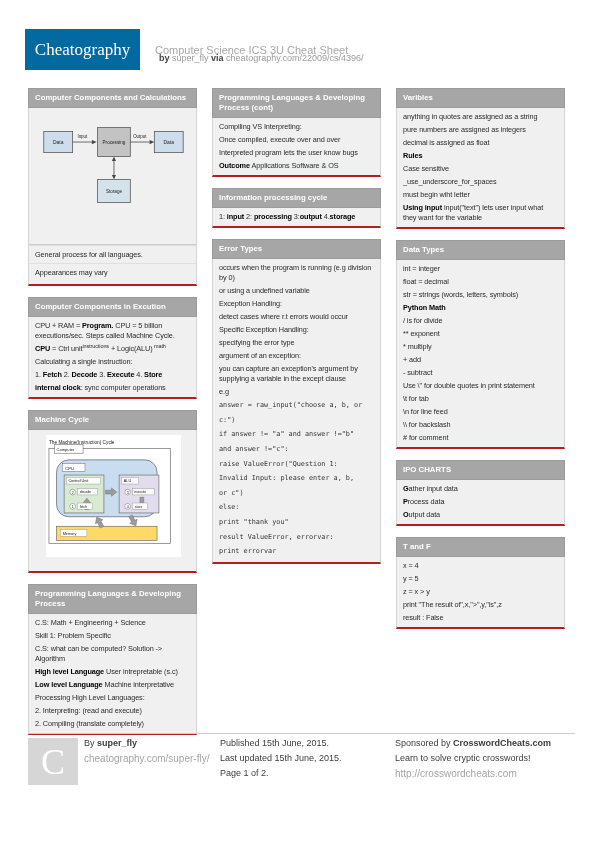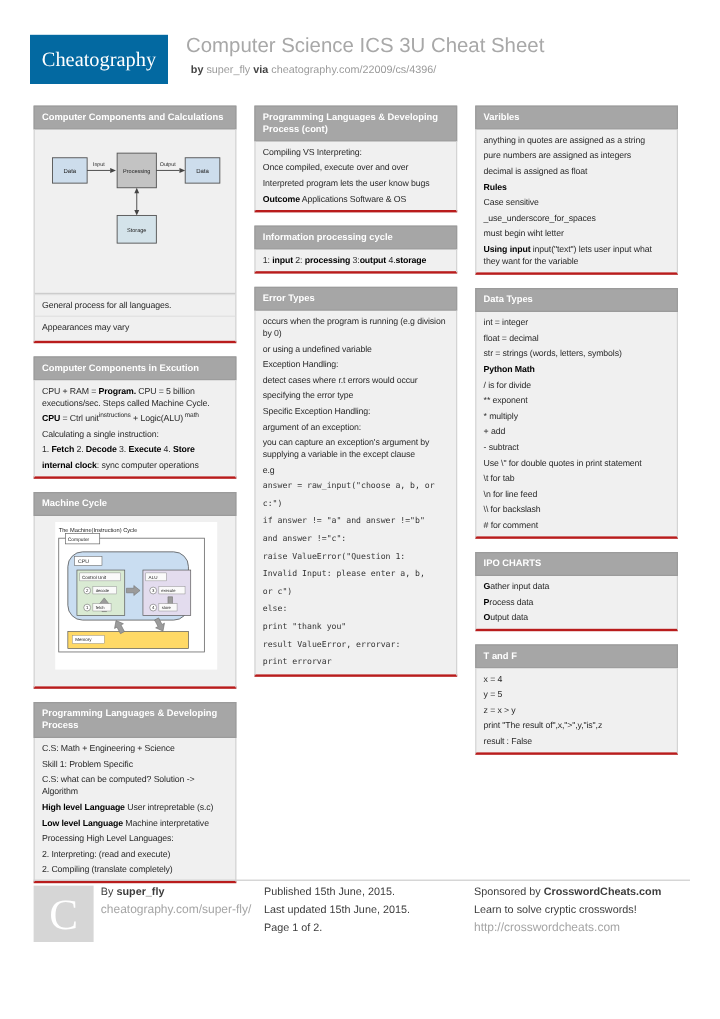--- a/index.html
+++ b/index.html
@@ -4,21 +4,21 @@
 <style>
   html,body{margin:0;padding:0;}
   body{
     width:600px;height:849px;position:relative;overflow:hidden;
     background:#ffffff;font-family:"Liberation Sans",sans-serif;
   }
   
   .logo{position:absolute;left:25px;top:29px;width:115px;height:41px;background:#0369a1;
     color:#fff;font-family:"Liberation Serif",serif;font-size:17px;
     display:flex;align-items:center;justify-content:center;}
-  .page-title{position:absolute;left:155px;top:28px;font-size:17px;color:#a8a8a8;}
+  .page-title{position:absolute;left:155px;top:44px;font-size:11px;color:#a8a8a8;}
   .byline{position:absolute;left:159px;top:53px;font-size:9px;color:#9b9b9b;}
   .byline .dark{color:#444;font-weight:bold;}
   .byline .lnk{color:#9b9b9b;}
   
   .col{position:absolute;top:88px;width:169px;}
   .c1{left:28px;} .c2{left:212px;} .c3{left:396px;}
   section{margin-bottom:11px;}
   .sec-h{background:#a6a6a6;border:1px solid #9b9b9b;color:#fff;font-weight:bold;
     font-size:7.8px;line-height:10px;padding:4px 6px;margin:0;}
   .sec-b{background:#f0f0f0;border:1px solid #d4d4d4;border-top:none;
@@ -208,22 +208,22 @@
   </section>
 
   <section>
     <h2 class="sec-h">Error Types</h2>
     <div class="sec-b">
       <div>
           <div class="row"><span>occurs when the program is running (e.g division by 0)</span></div>
           <div class="row"><span>or using a undefined variable</span></div>
           <div class="row"><span>Exception Handling:</span></div>
           <div class="row"><span>detect cases where r.t errors would occur</span></div>
+          <div class="row"><span>Specific Exception Handling:</span></div>
           <div class="row"><span>specifying the error type</span></div>
-          <div class="row"><span>Specific Exception Handling:</span></div>
           <div class="row"><span>argument of an exception:</span></div>
           <div class="row"><span>you can capture an exception's argument by supplying a variable in the except clause</span></div>
           <div class="row"><span>e.g</span></div>
         </div>
       <div>
           <div class="code-row"><span>answer = raw_input("choose a, b, or</span></div>
           <div class="code-row"><span>c:")</span></div>
           <div class="code-row"><span>if answer != "a" and answer !="b"</span></div>
           <div class="code-row"><span>and answer !="c":</span></div>
           <div class="code-row"><span>raise ValueError("Question 1:</span></div>

